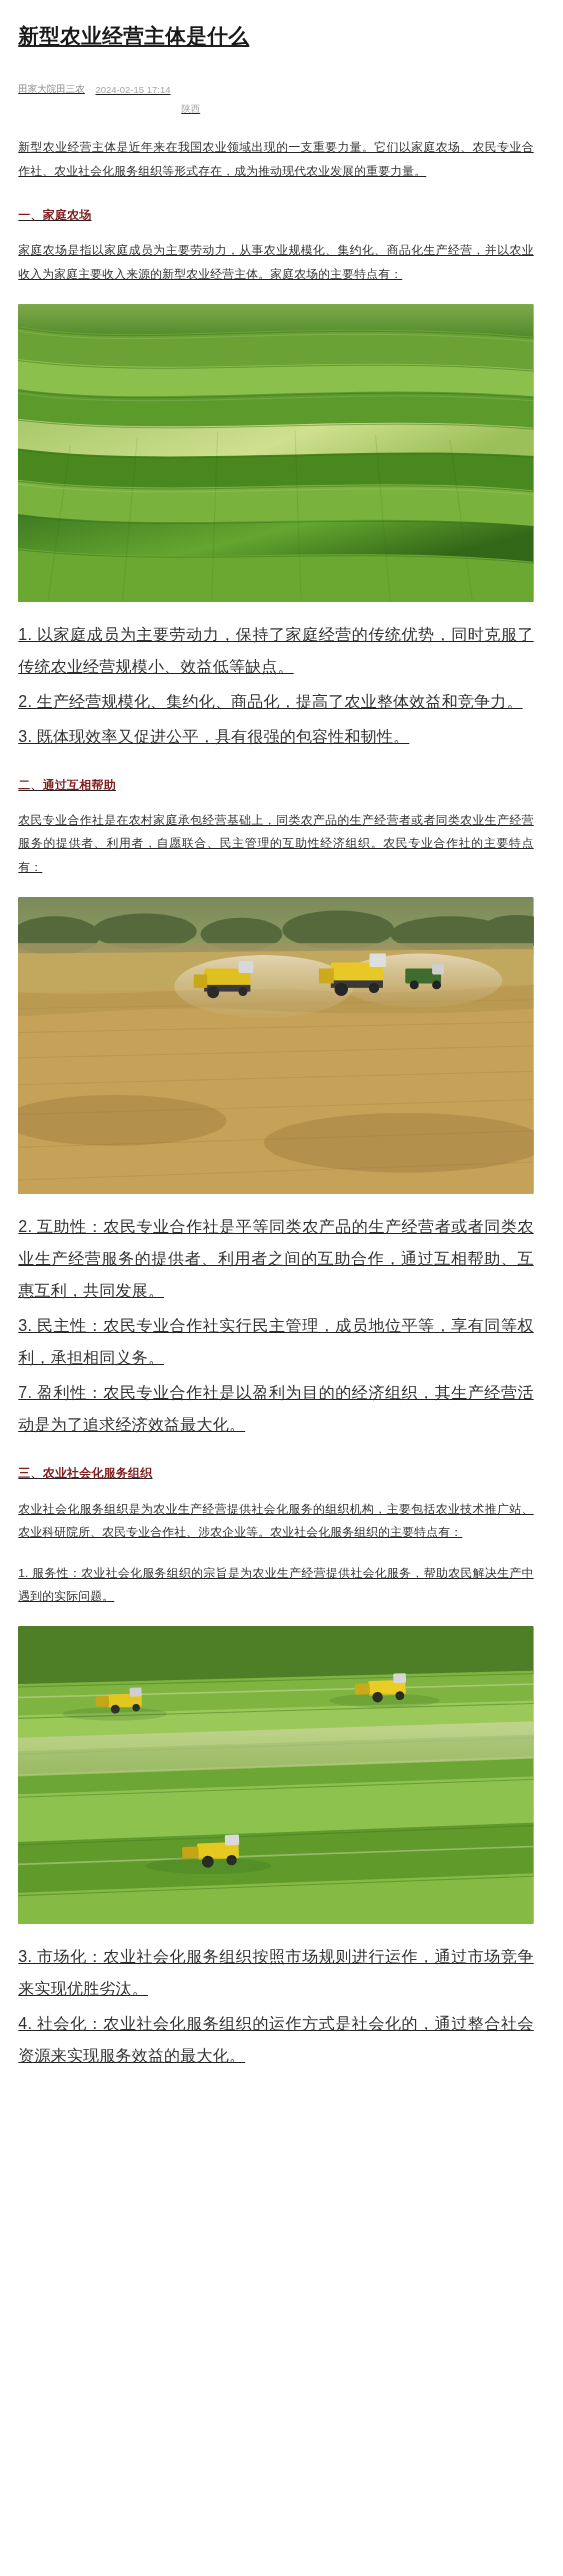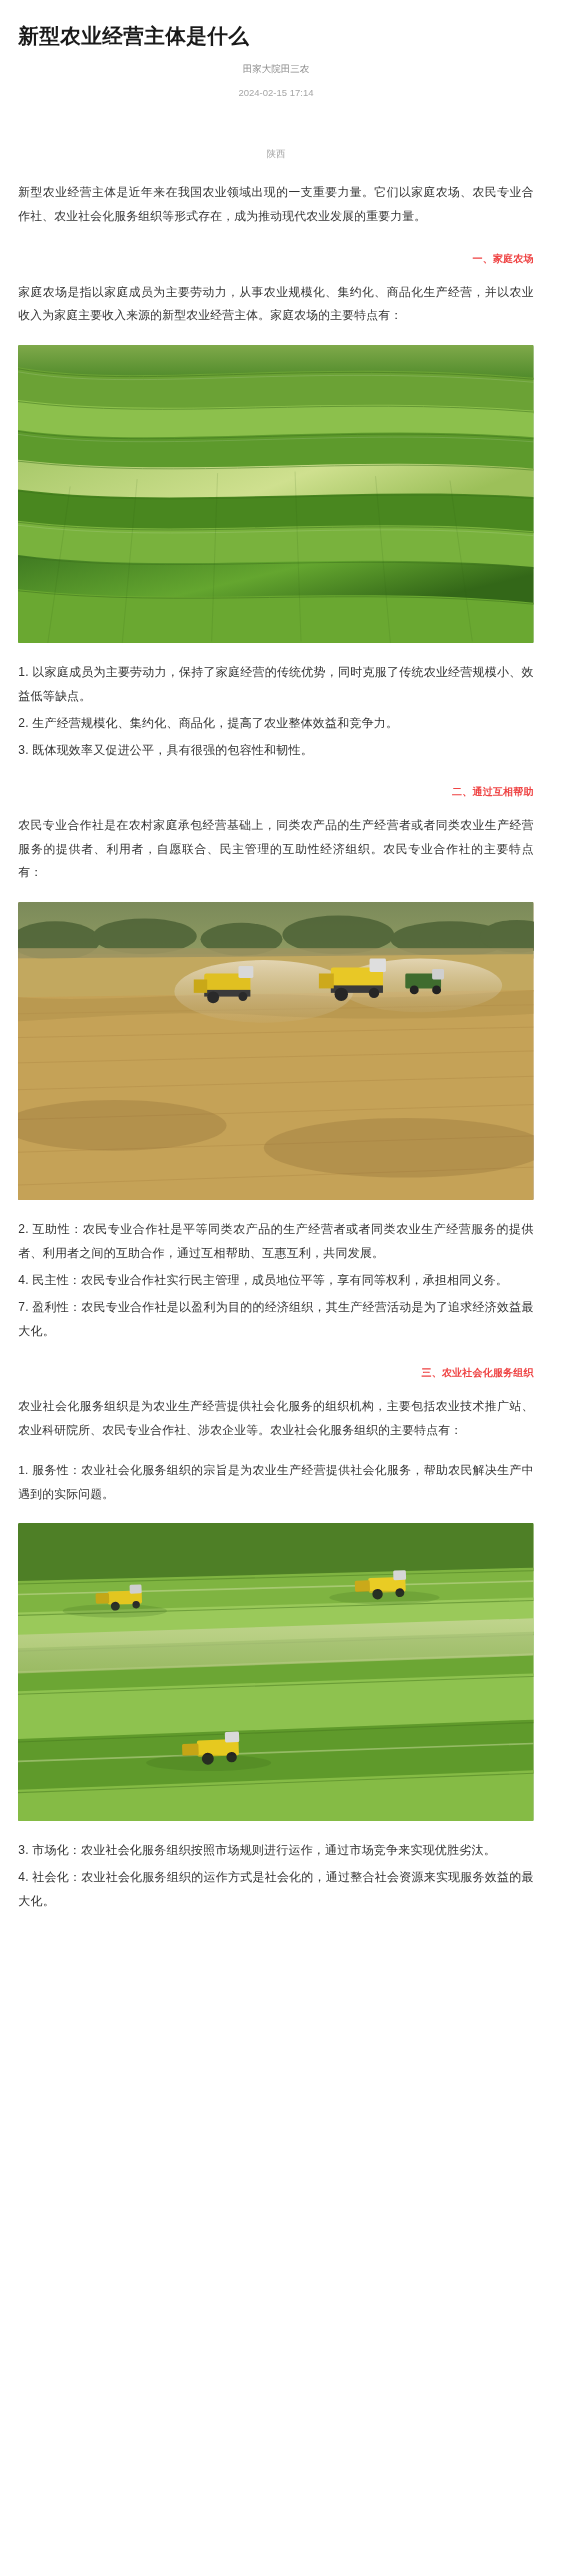--- a/index.html
+++ b/index.html
@@ -9,79 +9,78 @@
   }
   body {
     width: 564px;
     font-family: "Liberation Sans", sans-serif;
     color: #222222;
   }
   .page {
     width: 552px;
     box-sizing: border-box;
     padding: 17px 18.3px 30.5px 18.3px;
+    text-decoration: underline;
   }
   .article-title {
     font-size: 20.6px;
     font-weight: bold;
     line-height: 1.35;
     color: #1a1a1a;
     margin: 4.6px 0 13.7px 0;
     letter-spacing: 0.4px;
   }
   .meta-row {
     display: flex;
     align-items: center;
     gap: 10.7px;
     font-size: 9.5px;
     color: #9a9a9a;
     margin-bottom: 20px;
-    flex-direction: column;
   }
   .meta-author {
     color: #8c8c8c;
   }
   .meta-date {
     color: #a6a6a6;
   }
   .meta-region {
     color: #a6a6a6;
     margin-top: 40px;
   }
   p.para {
     font-size: 11.8px;
     line-height: 2.0;
     color: #333333;
     margin: 0 0 17px 0;
     text-align: justify;
     letter-spacing: 0.2px;
   }
   h2.section {
-    font-size: 10px;
+    font-size: 12px;
     font-weight: bold;
-    color: #ef4444;
+    color: #7f1d1d;
     line-height: 2.0;
     margin: 20px 0 12.2px 0;
     letter-spacing: 0.2px;
-    text-align: right;
   }
   .figure {
     width: 100%;
     margin: 7.6px 0 17px 0;
     line-height: 0;
     overflow: hidden;
     border-radius: 1.5px;
   }
   .figure svg {
     display: block;
     width: 100%;
     height: auto;
   }
   .list-item {
-    font-size: 12px;
+    font-size: 16px;
     line-height: 2.0;
     color: #333333;
     margin: 0 0 3px 0;
     text-align: justify;
     letter-spacing: 0.2px;
   }
   .list-block {
     margin: 0 0 17px 0;
   }
   .list-block .list-item:last-child {
@@ -244,21 +243,21 @@
       </g>
       <g opacity="0.3" fill="#8c6a34">
         <ellipse cx="130" cy="300" rx="150" ry="34"></ellipse>
         <ellipse cx="520" cy="330" rx="190" ry="40"></ellipse>
       </g>
     </svg>
   </div>
 
   <div class="list-block">
     <p class="list-item">2. 互助性：农民专业合作社是平等同类农产品的生产经营者或者同类农业生产经营服务的提供者、利用者之间的互助合作，通过互相帮助、互惠互利，共同发展。</p>
-    <p class="list-item">4. 民主性：农民专业合作社实行民主管理，成员地位平等，享有同等权利，承担相同义务。</p>
+    <p class="list-item">3. 民主性：农民专业合作社实行民主管理，成员地位平等，享有同等权利，承担相同义务。</p>
     <p class="list-item">7. 盈利性：农民专业合作社是以盈利为目的的经济组织，其生产经营活动是为了追求经济效益最大化。</p>
   </div>
 
   <h2 class="section">三、农业社会化服务组织</h2>
   <p class="para">农业社会化服务组织是为农业生产经营提供社会化服务的组织机构，主要包括农业技术推广站、农业科研院所、农民专业合作社、涉农企业等。农业社会化服务组织的主要特点有：</p>
   <p class="para">1. 服务性：农业社会化服务组织的宗旨是为农业生产经营提供社会化服务，帮助农民解决生产中遇到的实际问题。</p>
 
   <div class="figure">
     <svg viewBox="0 0 692 400" preserveAspectRatio="none" role="img">
       <defs>

